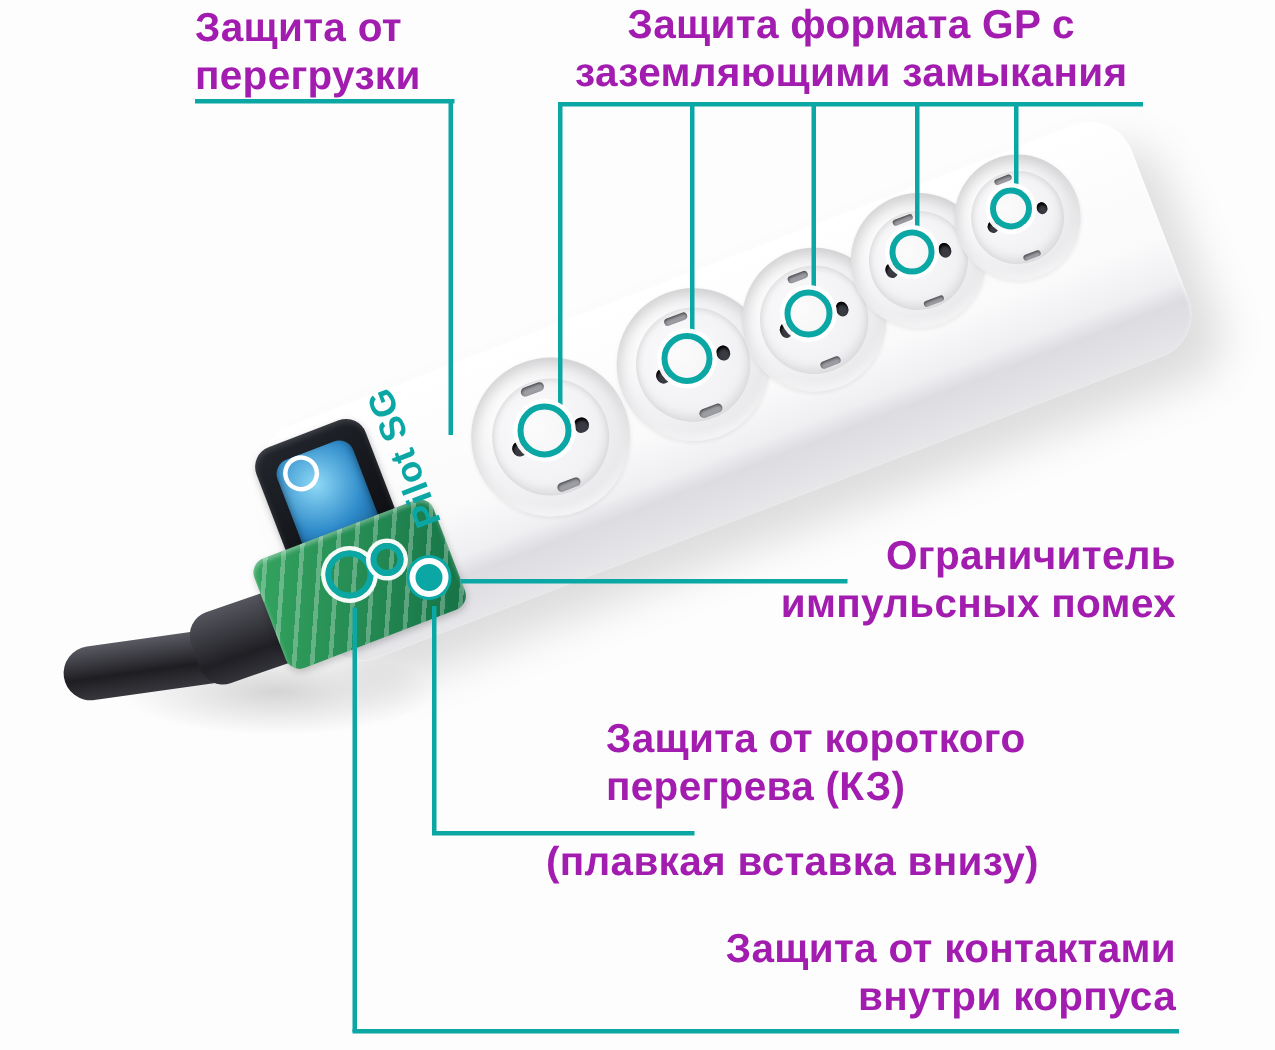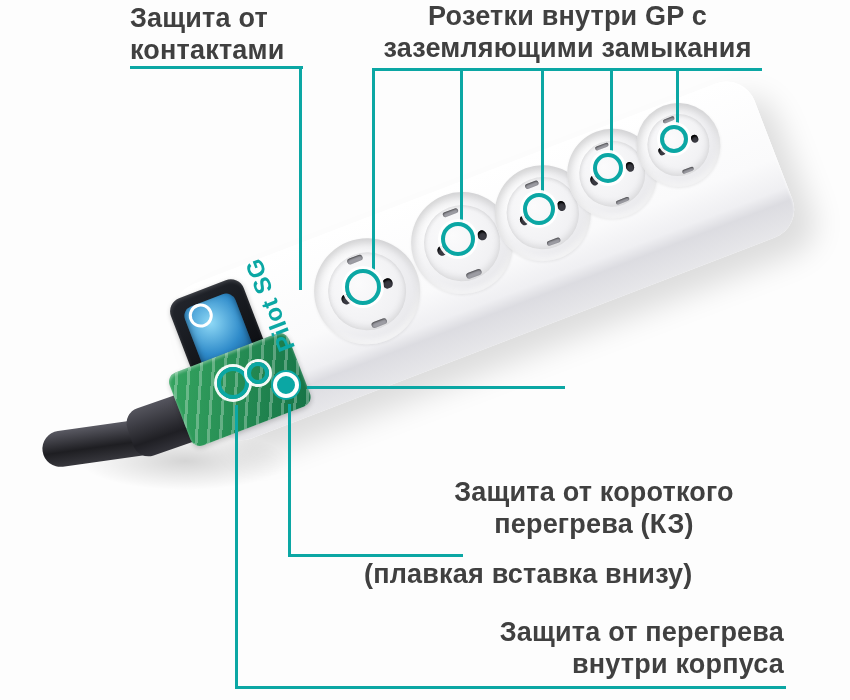--- a/index.html
+++ b/index.html
@@ -1,21 +1,21 @@
 <!DOCTYPE html>
 <html><head>
 <meta charset="utf-8">
 <style>
   * { margin:0; padding:0; box-sizing:border-box; }
   html,body { width:850px; height:700px; background:#ffffff; overflow:hidden;
               font-family:"Liberation Sans", sans-serif; }
   .scene { position:relative; width:850px; height:700px; background:#fdfdfd; }
 
   
-  .label { position:absolute; color:#404040; font-weight:700; font-size:27px;
+  .label { position:absolute; color:#a21caf; font-weight:700; font-size:27px;
            line-height:32px; z-index:7; letter-spacing:0.2px; }
 
   
   .tline { position:absolute; background:#0ba7a4; z-index:4; }
 
   
   .marker { position:absolute; border-radius:50%; border:4px solid #0ba7a4;
             box-shadow:0 0 0 3px rgba(255,255,255,0.95); z-index:5; }
   .marker.fill { background:#0ba7a4; border:4px solid #ffffff;
                  box-shadow:0 0 0 2px #0ba7a4; }
@@ -157,36 +157,40 @@
   <div class="marker" style="left:441px; top:222px; width:34px; height:34px;"></div>
   <div class="marker" style="left:523px; top:193px; width:32px; height:32px;"></div>
   <div class="marker" style="left:593px; top:153px; width:30px; height:30px;"></div>
   <div class="marker" style="left:660px; top:125px; width:28px; height:28px;"></div>
   <div class="marker" style="left:217px; top:367px; width:32px; height:32px;"></div>
   <div class="marker" style="left:247px; top:362px; width:22px; height:22px;"></div>
   <div class="marker fill" style="left:273px; top:372px; width:26px; height:26px;"></div>
 
   <div class="label" style="left:130px; top:2px; text-align:left;">
     <div>Защита от</div>
-    <div>контактами</div>
+    <div>перегрузки</div>
   </div>
 
   <div class="label" style="left:365px; top:0px; width:405px; text-align:center;">
-    <div>Розетки внутри GP с</div>
+    <div>Защита формата GP с</div>
     <div>заземляющими замыкания</div>
   </div>
 
+  <div class="label" style="right:66px; top:354px; width:330px; text-align:right;">
+    <div>Ограничитель</div>
+    <div>импульсных помех</div>
+  </div>
 
-  <div class="label" style="right:66px; top:476px; width:380px; text-align:center;">
+  <div class="label" style="right:66px; top:476px; width:380px; text-align:left;">
     <div>Защита от короткого</div>
     <div>перегрева (КЗ)</div>
   </div>
 
   <div class="label" style="right:66px; top:558px; width:420px; ">
     <div>(плавкая вставка внизу)</div>
   </div>
 
   <div class="label" style="right:66px; top:616px; width:380px; text-align:right;">
-    <div>Защита от перегрева</div>
+    <div>Защита от контактами</div>
     <div>внутри корпуса</div>
   </div>
 
 </div>
 
 </body></html>

